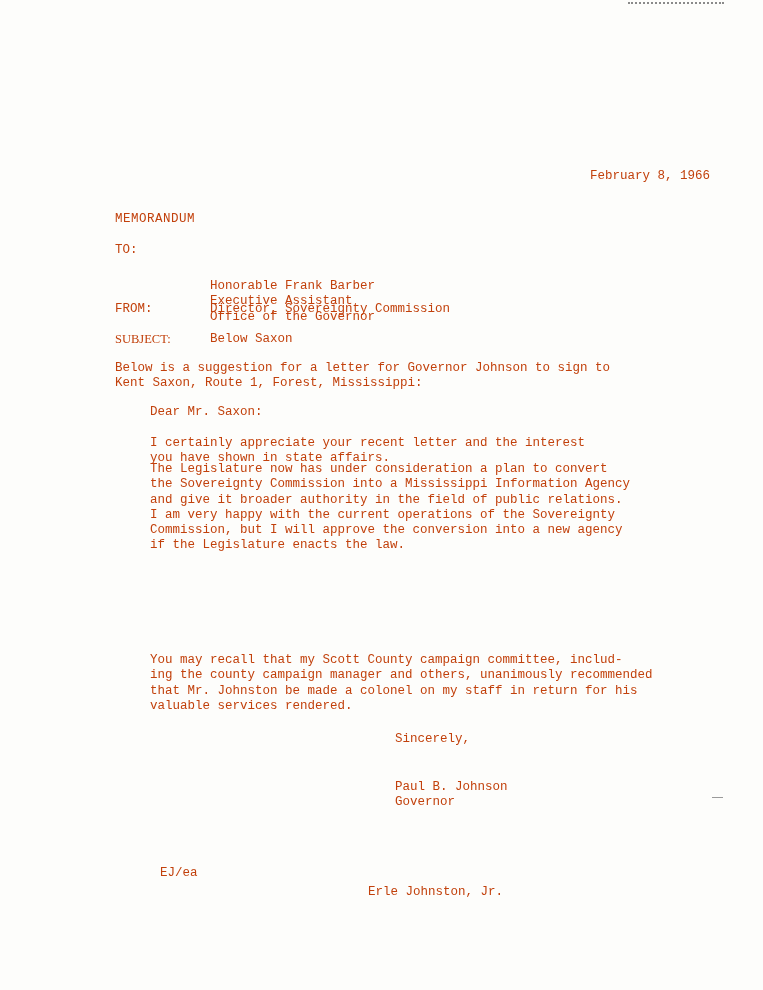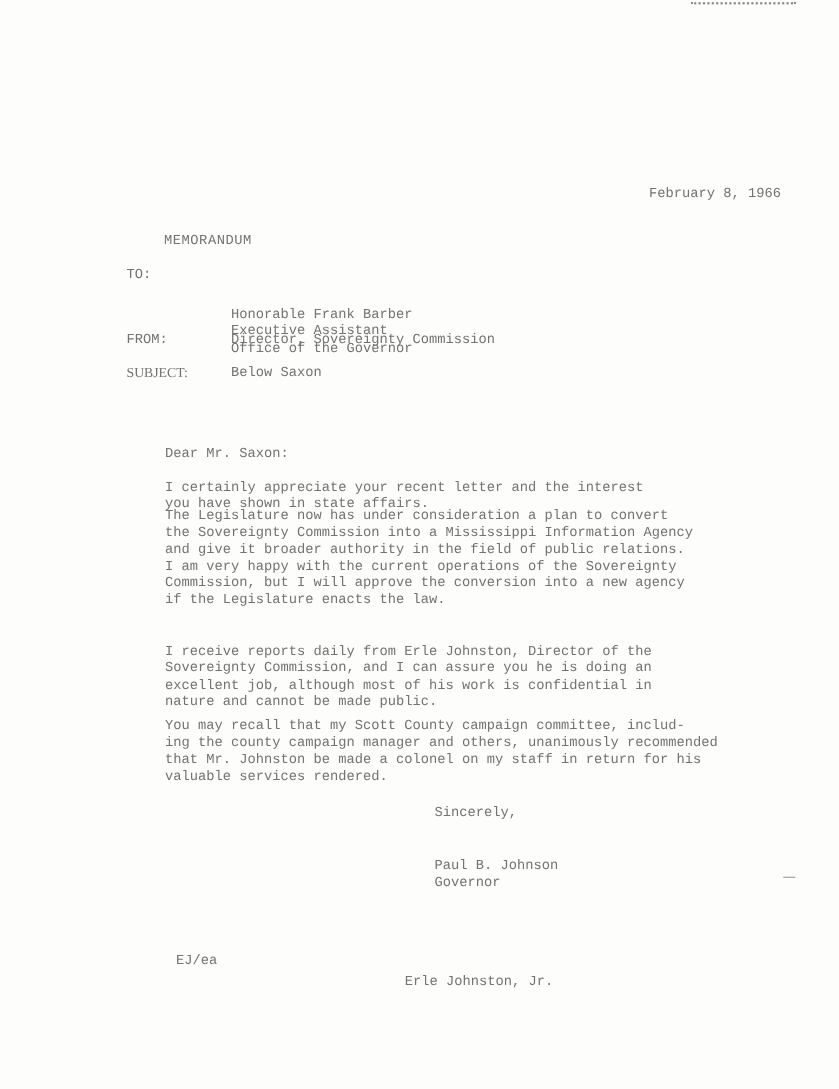--- a/index.html
+++ b/index.html
@@ -7,21 +7,21 @@
     padding: 0;
     background: #ffffff;
   }
   .page {
     position: relative;
     width: 763px;
     height: 990px;
     background: #fdfdfb;
     overflow: hidden;
     font-family: "Liberation Mono", "DejaVu Sans Mono", monospace;
-    color: #737373;
+    color: #c2410c;
     font-size: 12.5px;
     line-height: 15.3px;
   }
   .abs { position: absolute; white-space: pre-line; }
   .artifact-dots {
     position: absolute;
     top: 2px;
     left: 628px;
     width: 96px;
     height: 0;
@@ -40,50 +40,48 @@
 </head>
 <body>
 
 <div class="page">
 
   <div class="artifact-dots"></div>
   <div class="artifact-dash"></div>
 
   <div class="abs" style="left:590px; top:169px;">February 8, 1966</div>
 
-  <div class="abs memo-title" style="left:115px; top:212px;margin-left:34px;">MEMORANDUM</div>
+  <div class="abs memo-title" style="left:115px; top:212px;">MEMORANDUM</div>
 
   <div class="abs" style="left:115px; top:243px;">TO:</div>
   <div class="abs" style="left:210px; top:243px;margin-top:36px;">Honorable Frank Barber
 Executive Assistant
 Office of the Governor</div>
 
   <div class="abs" style="left:115px; top:302px;">FROM:</div>
   <div class="abs" style="left:210px; top:302px;">Director, Sovereignty Commission</div>
 
   <div class="abs" style="left:115px; top:332px;font-family:Liberation Serif, serif;">SUBJECT:</div>
   <div class="abs" style="left:210px; top:332px;">Below Saxon</div>
 
+  <div class="abs" style="left:115px; top:361px;">Below is a suggestion for a letter for Governor Johnson to sign to
+Kent Saxon, Route 1, Forest, Mississippi:</div>
 
   <div class="abs" style="left:150px; top:405px;">Dear Mr. Saxon:</div>
 
   <div class="abs" style="left:150px; top:436px;">I certainly appreciate your recent letter and the interest
 you have shown in state affairs.</div>
 
   <div class="abs" style="left:150px; top:462px;">The Legislature now has under consideration a plan to convert
 the Sovereignty Commission into a Mississippi Information Agency
 and give it broader authority in the field of public relations.
 I am very happy with the current operations of the Sovereignty
 Commission, but I will approve the conversion into a new agency
 if the Legislature enacts the law.</div>
 
-  <div class="abs" style="left:150px; top:585px;">I receive reports daily from Erle Johnston, Director of the
-Sovereignty Commission, and I can assure you he is doing an
-excellent job, although most of his work is confidential in
-nature and cannot be made public.</div>
 
   <div class="abs" style="left:150px; top:643px;margin-top:10px;">You may recall that my Scott County campaign committee, includ-
 ing the county campaign manager and others, unanimously recommended
 that Mr. Johnston be made a colonel on my staff in return for his
 valuable services rendered.</div>
 
   <div class="abs" style="left:395px; top:732px;">Sincerely,</div>
 
   <div class="abs" style="left:395px; top:780px;">Paul B. Johnson</div>
   <div class="abs" style="left:395px; top:795px;">Governor</div>

